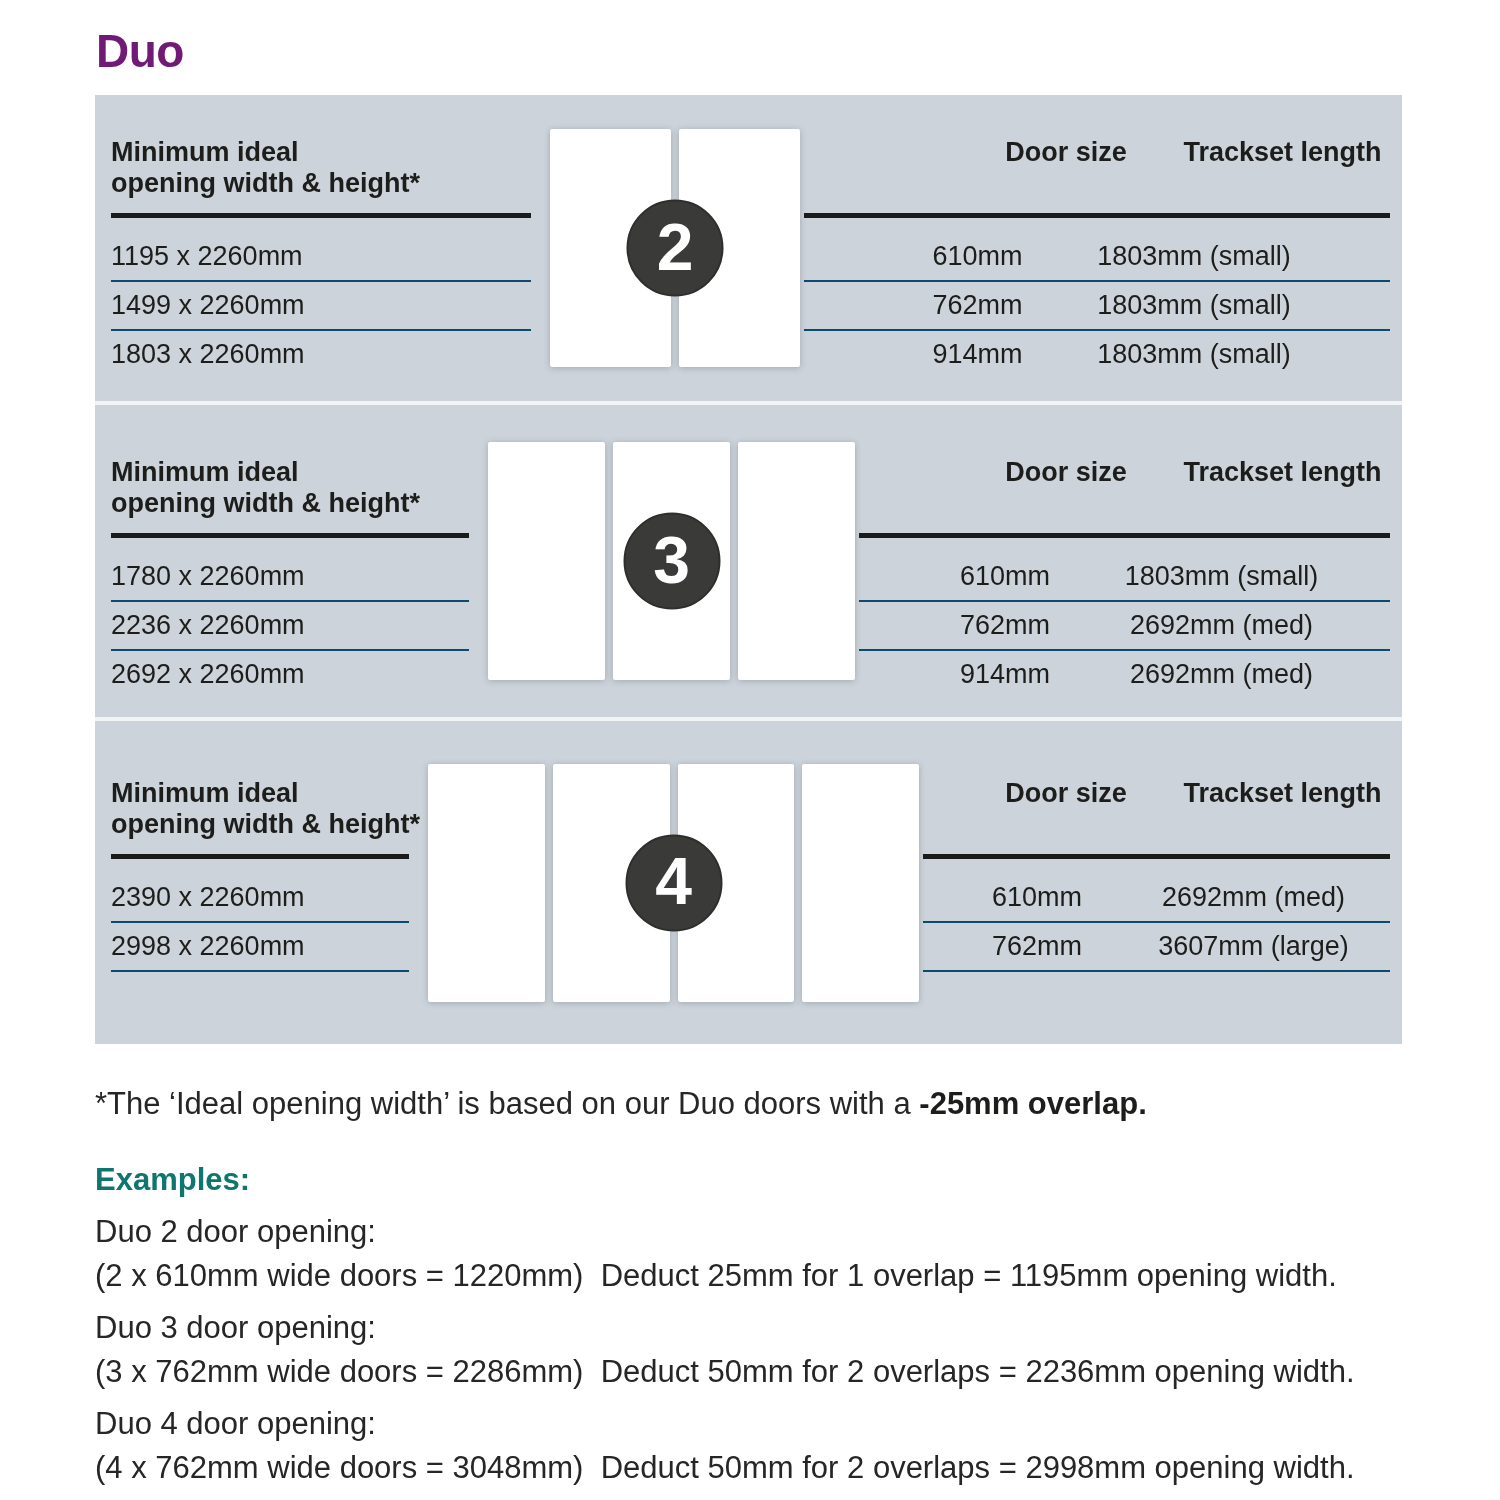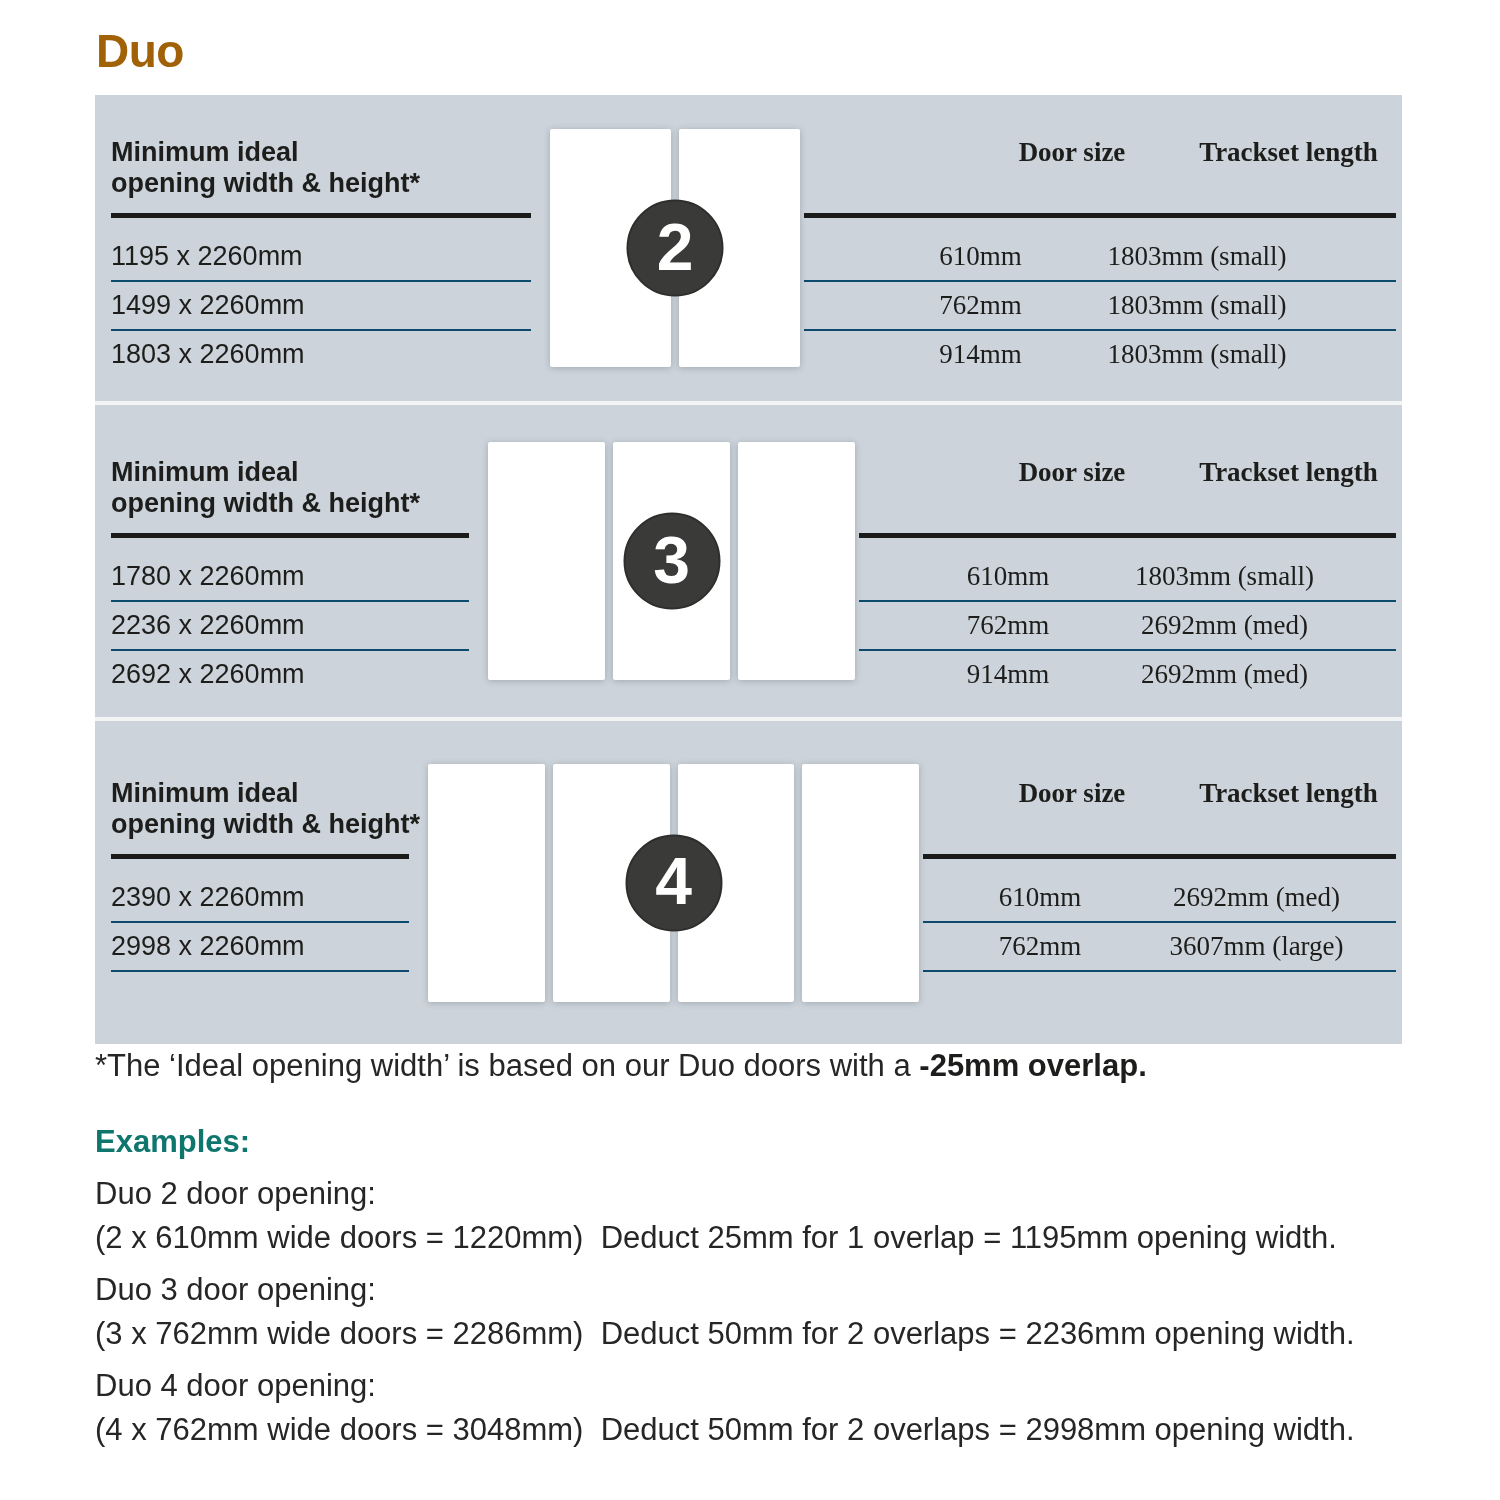--- a/index.html
+++ b/index.html
@@ -3,34 +3,34 @@
 <meta charset="utf-8">
 <style>
   html,body{margin:0;padding:0;}
   body{
     width:1500px;height:1500px;background:#ffffff;position:relative;
     font-family:"Liberation Sans","DejaVu Sans",sans-serif;
     color:#1d1d1b;-webkit-font-smoothing:antialiased;
   }
   .page-title{
     position:absolute;left:96px;top:24px;
-    font-size:46px;font-weight:700;letter-spacing:-0.5px;color:#a16207;
+    font-size:46px;font-weight:700;letter-spacing:-0.5px;color:#701a75;
   }
   .panel{
     position:absolute;left:95px;top:95px;width:1307px;height:949px;
     background:var(--panel-bg,#ccd3da);
   }
   .band{display:flex;align-items:stretch;}
   .band.s1{height:306px;}
   .band.s2{height:312px;}
   .band.s3{height:323px;}
   .divider{height:4px;background:#f3f4f5;}
   .left-col,.right-col{box-sizing:border-box;}
   .left-col{padding-left:16px;padding-right:19px;}
-  .right-col{flex:1;padding-left:4px;padding-right:6px;font-family:Liberation Serif, serif;}
+  .right-col{flex:1;padding-left:4px;padding-right:12px;}
   .s1 .left-col{width:455px;}
   .s2 .left-col{width:393px;}
   .s3 .left-col{width:333px;}
   .s1 .left-col,.s1 .right-col{padding-top:42px;}
   .s2 .left-col,.s2 .right-col{padding-top:52px;}
   .s3 .left-col,.s3 .right-col{padding-top:57px;}
   .col-head{height:76px;font-size:27px;font-weight:700;line-height:31px;white-space:nowrap;}
   .rhead{display:flex;justify-content:flex-end;align-items:flex-start;}
   .c1{width:170px;text-align:center;white-space:nowrap;}
   .c2{width:215px;text-align:center;margin-left:24px;white-space:nowrap;}
@@ -53,21 +53,21 @@
     box-shadow:0 1px 6px rgba(55,65,75,0.28);
   }
   .badge{
     position:absolute;left:50%;top:50%;transform:translate(-50%,-50%);
     width:97px;height:97px;border-radius:50%;
     background:var(--badge-bg,#3a3a38);border:2px solid #2e2e2c;box-sizing:border-box;
     color:#ffffff;font-size:66px;font-weight:700;
     display:flex;align-items:center;justify-content:center;
     padding-bottom:4px;
   }
-  .bottom-text{position:absolute;left:95px;top:1044px;width:1350px;color:#262626;}
+  .bottom-text{position:absolute;left:95px;top:1082px;width:1350px;color:#262626;}
   .footnote{font-size:31px;line-height:44px;}
   .footnote b{color:#1d1d1b;}
   .examples-heading{font-size:31px;font-weight:700;margin-top:32px;line-height:44px;color:#0f766e;}
   .example-label{font-size:31px;line-height:44px;margin-top:8px;}
   .example-detail{font-size:31px;line-height:44px;white-space:pre-wrap;}
 </style>
 </head>
 <body style="--panel-bg: #ccd3da; --badge-bg: #3a3a38; --rule: #1b1b1b;">
 
 <div class="page-title">Duo</div>

